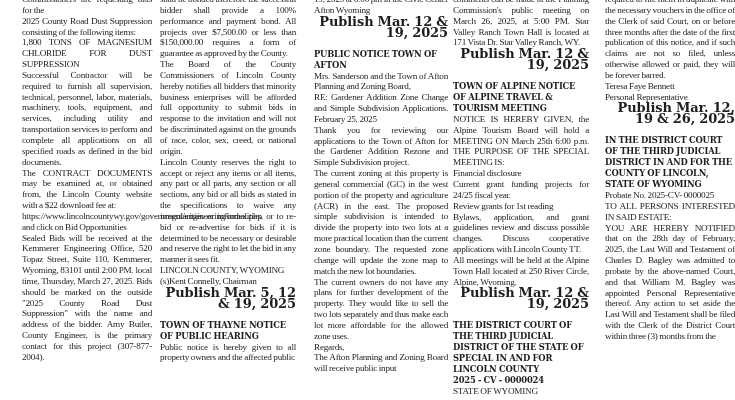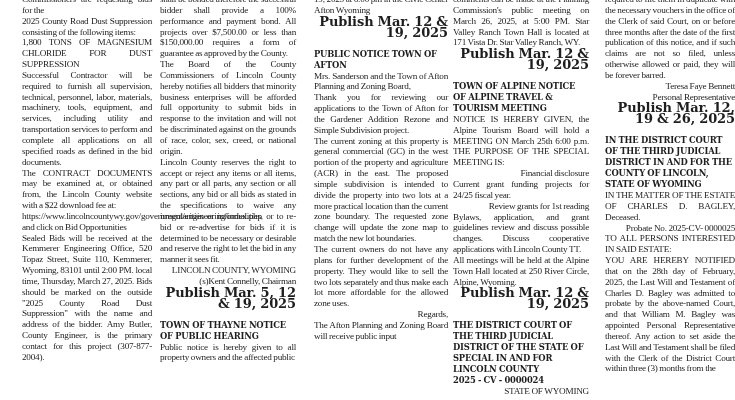--- a/index.html
+++ b/index.html
@@ -25,21 +25,21 @@
       font-family: "DejaVu Serif", serif; font-weight: bold;
       font-size: 13px; text-align: right; letter-spacing: -0.1px;
       margin: 0 0 0 0; line-height: 11px;
     }
     .head {
       font-family: "DejaVu Serif", serif; font-weight: bold;
       text-align: left; font-size: 8.4px; line-height: 10.9px; letter-spacing: -0.2px;
       margin: 0;
     }
     .gap { height: 11px; }
-    .left { text-align: right; }
+    .left { text-align: left; }
   </style>
 </head>
 <body>
 
 <div class="page">
   <div class="col c1">
       <p>Commissioners are requesting bids for the</p>
       <p>2025 County Road Dust Suppression consisting of the following items:</p>
       <p>1,800 TONS OF MAGNESIUM CHLORIDE FOR DUST SUPPRESSION</p>
       <p>Successful Contractor will be required to furnish all supervision, technical, personnel, labor, materials, machinery, tools, equipment, and services, including utility and transportation services to perform and complete all applications on all specified roads as defined in the bid documents.</p>
@@ -57,20 +57,21 @@
       <div class="gap"></div>
       <p class="head">TOWN OF THAYNE NOTICE OF PUBLIC HEARING</p>
       <p>Public notice is hereby given to all property owners and the affected public</p>
     </div>
   <div class="col c3">
       <p>19, 2025 at 6:00 pm in the Civic Center Afton Wyoming</p>
       <p class="pub">Publish Mar. 12 &amp; 19, 2025</p>
       <div class="gap"></div>
       <p class="head">PUBLIC NOTICE TOWN OF AFTON</p>
       <p>Mrs. Sanderson and the Town of Afton Planning and Zoning Board,</p>
+      <p>RE: Gardener Addition Zone Change and Simple Subdivision Applications. February 25, 2025</p>
       <p>Thank you for reviewing our applications to the Town of Afton for the Gardener Addition Rezone and Simple Subdivision project.</p>
       <p>The current zoning at this property is general commercial (GC) in the west portion of the property and agriculture (ACR) in the east. The proposed simple subdivision is intended to divide the property into two lots at a more practical location than the current zone boundary. The requested zone change will update the zone map to match the new lot boundaries.</p>
       <p>The current owners do not have any plans for further development of the property. They would like to sell the two lots separately and thus make each lot more affordable for the allowed zone uses.</p>
       <p class="left">Regards,</p>
       <p>The Afton Planning and Zoning Board will receive public input</p>
     </div>
   <div class="col c4">
       <p>comments can be made at the Planning Commission's public meeting on March 26, 2025, at 5:00 PM. Star Valley Ranch Town Hall is located at 171 Vista Dr. Star Valley Ranch, WY.</p>
       <p class="pub">Publish Mar. 12 &amp; 19, 2025</p>
       <div class="gap"></div>
@@ -87,18 +88,17 @@
       <p class="head">2025 - CV - 0000024</p>
       <p class="left">STATE OF WYOMING</p>
     </div>
   <div class="col c5">
       <p>required to file them in duplicate with the necessary vouchers in the office of the Clerk of said Court, on or before three months after the date of the first publication of this notice, and if such claims are not so filed, unless otherwise allowed or paid, they will be forever barred.</p>
       <p class="left">Teresa Faye Bennett</p>
       <p class="left">Personal Representative</p>
       <p class="pub">Publish Mar. 12, 19 &amp; 26, 2025</p>
       <div class="gap"></div>
       <p class="head">IN THE DISTRICT COURT OF THE THIRD JUDICIAL DISTRICT IN AND FOR THE COUNTY OF LINCOLN, STATE OF WYOMING</p>
-      <p>IN THE MATTER OF THE ESTATE OF CHARLES D. BAGLEY, Deceased.</p>
       <p class="left">Probate No. 2025-CV- 0000025</p>
       <p>TO ALL PERSONS INTERESTED IN SAID ESTATE:</p>
       <p>YOU ARE HEREBY NOTIFIED that on the 28th day of February, 2025, the Last Will and Testament of Charles D. Bagley was admitted to probate by the above-named Court, and that William M. Bagley was appointed Personal Representative thereof. Any action to set aside the Last Will and Testament shall be filed with the Clerk of the District Court within three (3) months from the</p>
     </div>
 </div>
 
 </body></html>

